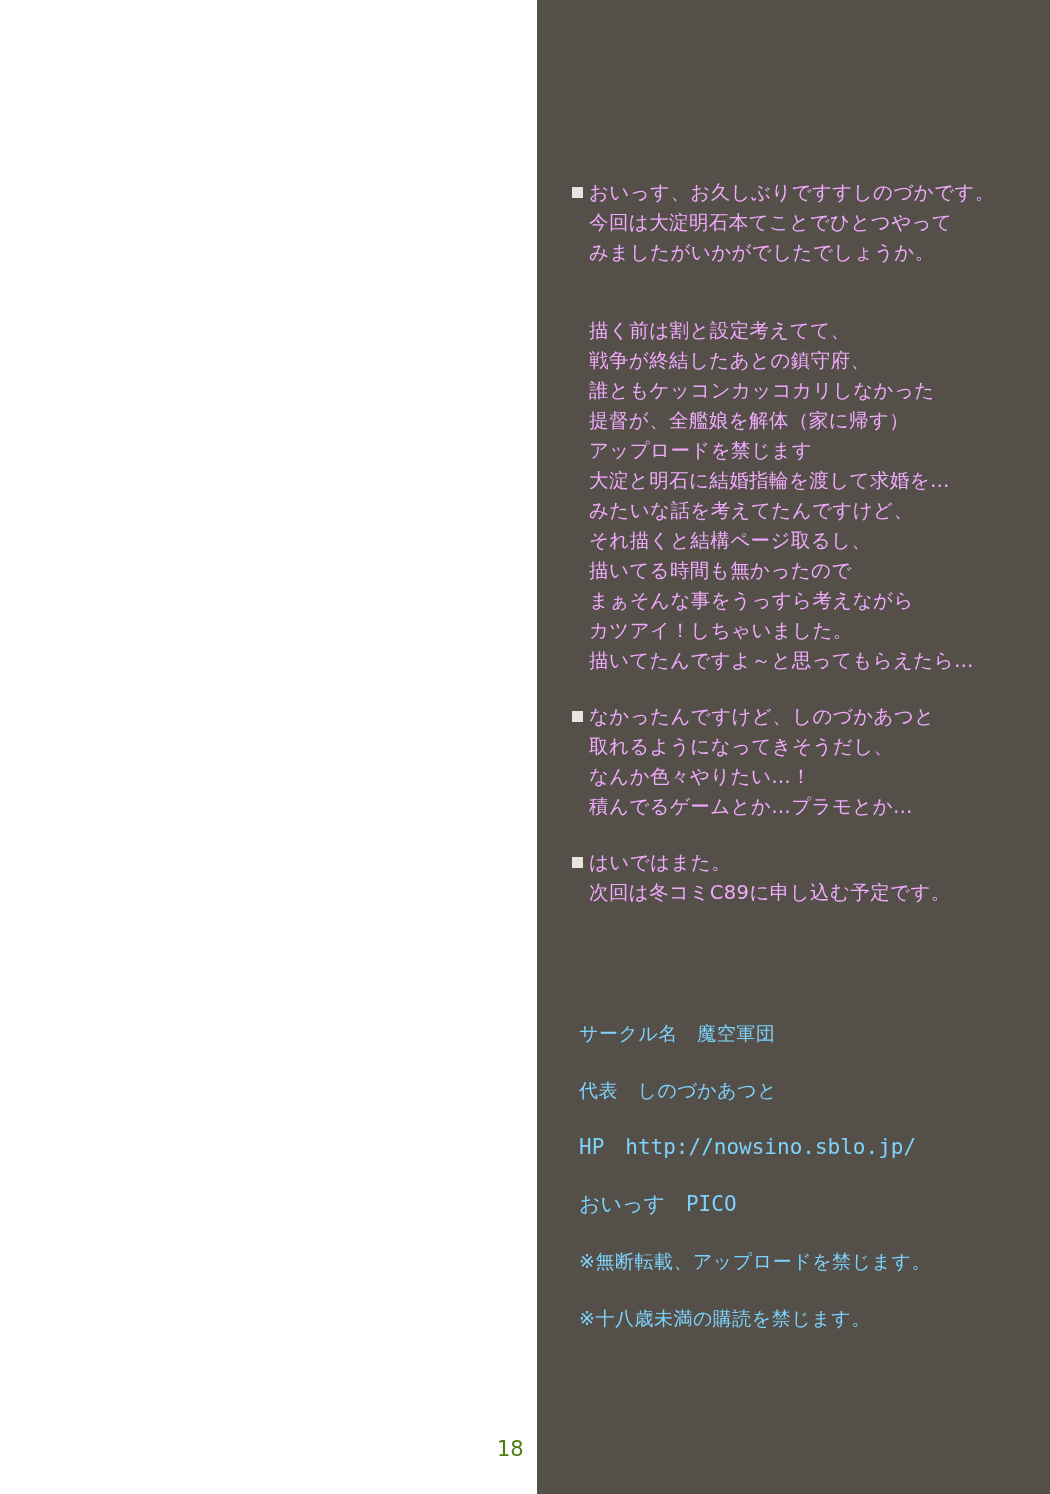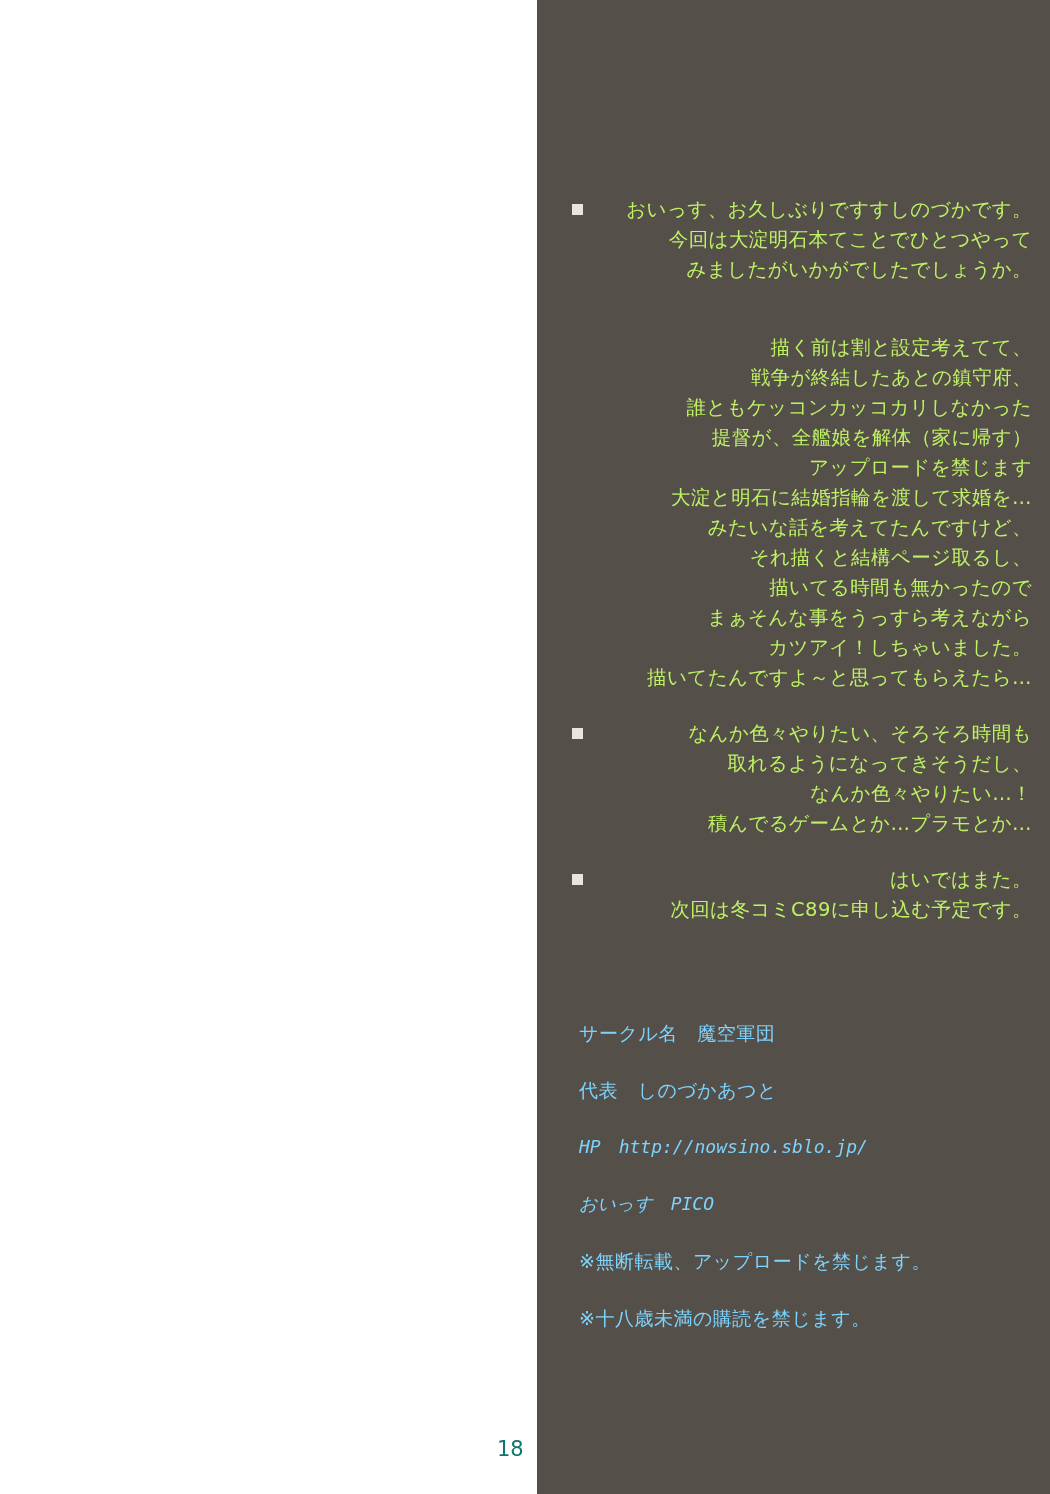--- a/index.html
+++ b/index.html
@@ -31,24 +31,23 @@
     position: absolute;
     left: 537px;
     top: 0;
     width: 513px;
     height: 1494px;
     background: #554f4a;
   }
   .afterword {
     position: absolute;
     left: 35px;
-    top: 195px;
+    top: 178px;
     width: 460px;
-    color: #bef264;
-    text-align: right;
+    color: #f0abfc;
   }
   .para {
     margin-bottom: 26px;
   }
   .line {
     font-size: 19.5px;
     line-height: 30px;
     letter-spacing: 0.4px;
     white-space: pre;
   }
@@ -79,30 +78,29 @@
   }
   .colophon .crow {
     font-size: 19px;
     line-height: 26px;
     margin-bottom: 31px;
     white-space: pre;
     letter-spacing: 0.5px;
   }
   .colophon .crow.mono {
     font-family: "DejaVu Sans Mono", monospace;
-    font-size: 18px;
+    font-size: 21px;
     letter-spacing: 0;
-    font-style: italic;
   }
   .page-number {
     position: absolute;
     left: 497px;
     top: 1437px;
     font-size: 21px;
-    color: #0f766e;
+    color: #4d7c0f;
     font-family: "DejaVu Sans", sans-serif;
   }
 </style>
 </head>
 <body>
 
 <div class="page">
 
   <div class="left-panel"></div>
 
@@ -124,21 +122,21 @@
           <div class="line indent">大淀と明石に結婚指輪を渡して求婚を…</div>
           <div class="line indent">みたいな話を考えてたんですけど、</div>
           <div class="line indent">それ描くと結構ページ取るし、</div>
           <div class="line indent">描いてる時間も無かったので</div>
           <div class="line indent">まぁそんな事をうっすら考えながら</div>
           <div class="line indent">カツアイ！しちゃいました。</div>
           <div class="line indent">描いてたんですよ～と思ってもらえたら…</div>
         </div>
         <div class="para">
           <div class="line bullet-line"><span class="bullet"></span></div>
-          <div class="line indent">なんか色々やりたい、そろそろ時間も</div>
+          <div class="line indent">なかったんですけど、しのづかあつと</div>
           <div class="line indent">取れるようになってきそうだし、</div>
           <div class="line indent">なんか色々やりたい…！</div>
           <div class="line indent">積んでるゲームとか…プラモとか…</div>
         </div>
         <div class="para">
           <div class="line bullet-line"><span class="bullet"></span><span>はいではまた。</span></div>
           <div class="line indent">次回は冬コミC89に申し込む予定です。</div>
         </div>
       </div>
 

